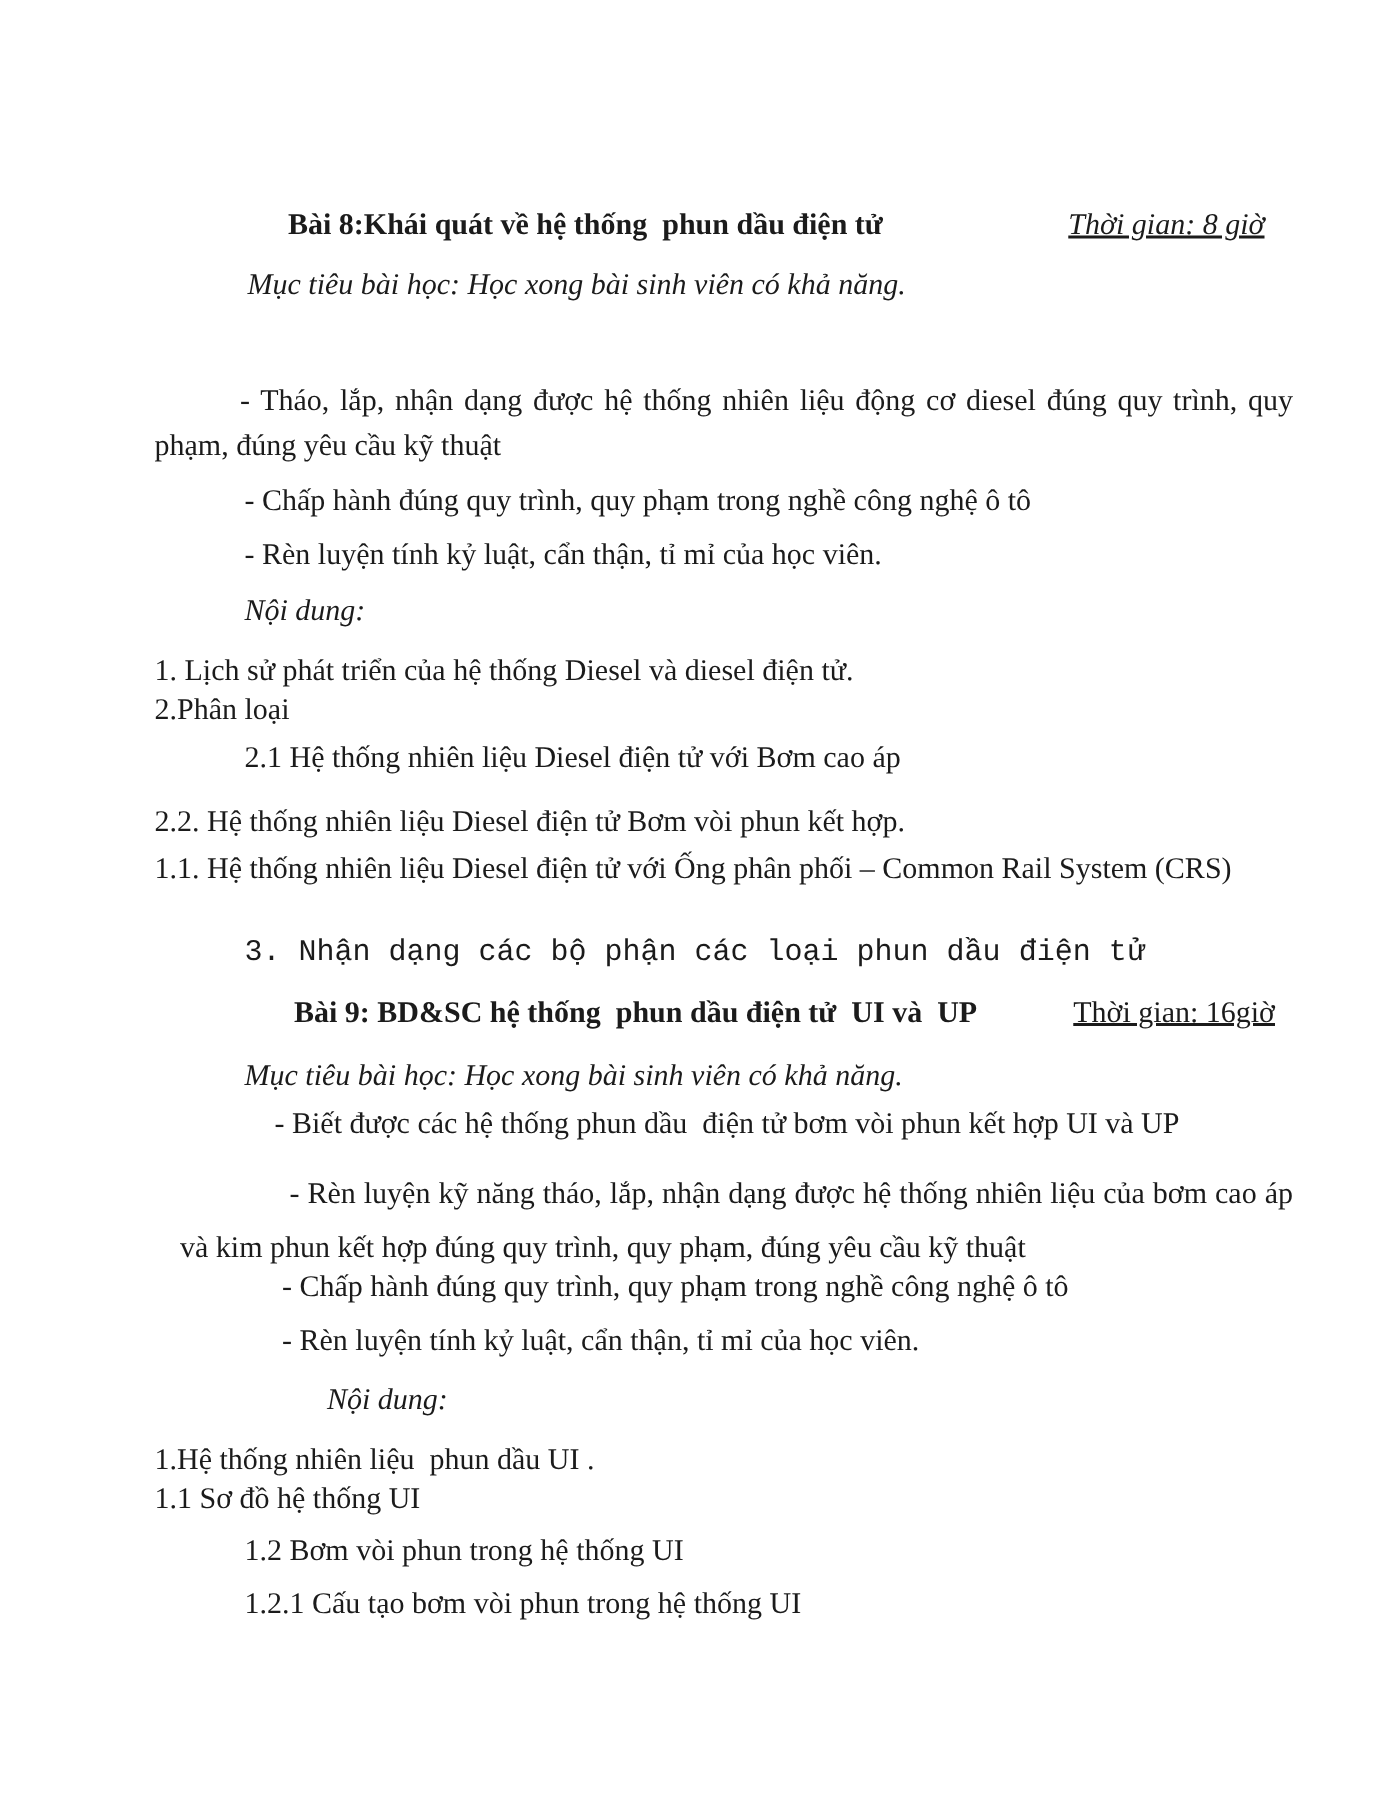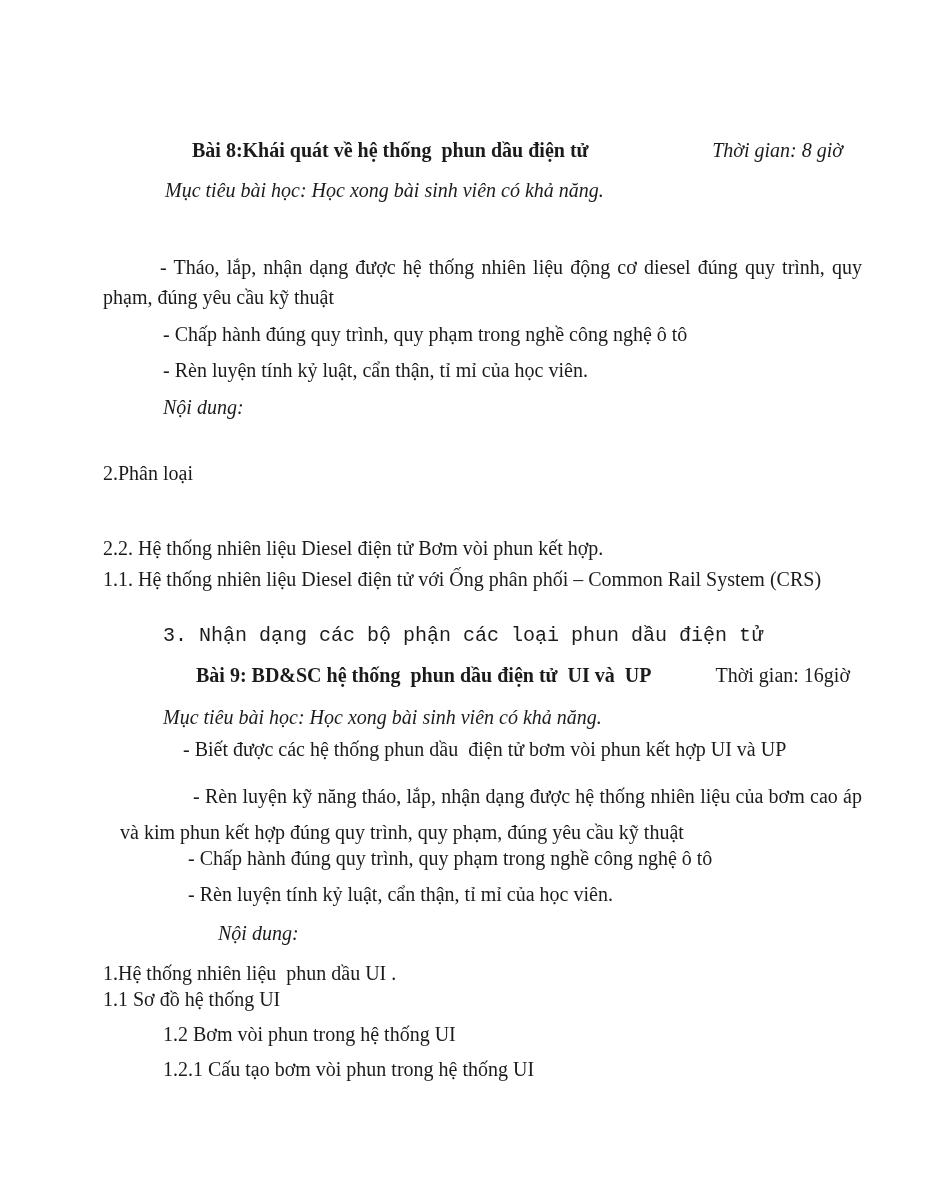--- a/index.html
+++ b/index.html
@@ -22,21 +22,21 @@
   .italic { font-style: italic; }
   .title-row {
     left: 103px;
     right: 65px;
     display: flex;
     justify-content: space-between;
     align-items: baseline;
     line-height: 26px;
   }
   .title-row .title-text { white-space: pre; font-weight: 700; }
-  .title-row .time-text { white-space: pre; }
+  .title-row .time-text { white-space: pre; text-decoration: underline; }
   .just {
     left: 103px;
     right: 65px;
     text-align: justify;
     line-height: 30px;
   }
   .page-number {
     font-family: "DejaVu Sans", "Liberation Sans", sans-serif;
     font-size: 17px;
     color: #b91c1c;
@@ -57,23 +57,25 @@
 
 
   <p class="abs just" style="top:252px; text-indent:57px;">- Tháo, lắp, nhận dạng được hệ thống nhiên liệu động cơ diesel đúng quy trình, quy phạm, đúng yêu cầu kỹ thuật</p>
 
   <p class="abs line" style="top:321px; left:163px;">- Chấp hành đúng quy trình, quy phạm trong nghề công nghệ ô tô</p>
 
   <p class="abs line" style="top:357px; left:163px;">- Rèn luyện tính kỷ luật, cẩn thận, tỉ mỉ của học viên.</p>
 
   <p class="abs line italic" style="top:394px; left:163px;">Nội dung:</p>
 
+  <p class="abs line" style="top:434px; left:103px;">1. Lịch sử phát triển của hệ thống Diesel và diesel điện tử.</p>
 
   <p class="abs line" style="top:460px; left:103px;">2.Phân loại</p>
 
+  <p class="abs line" style="top:492px; left:163px;">2.1 Hệ thống nhiên liệu Diesel điện tử với Bơm cao áp</p>
 
   <p class="abs line" style="top:535px; left:103px;">2.2. Hệ thống nhiên liệu Diesel điện tử Bơm vòi phun kết hợp.</p>
 
   <p class="abs just" style="top:566px; line-height:26px;">1.1. Hệ thống nhiên liệu Diesel điện tử với Ống phân phối – Common Rail System (CRS)</p>
 
   <p class="abs line" style="top:623px; left:163px;font-family:Liberation Mono, monospace;">3. Nhận dạng các bộ phận các loại phun dầu điện tử</p>
 
   <div class="abs title-row" style="top:662px; padding-left:93px; padding-right:12px;">
     <span class="title-text">Bài 9: BD&amp;SC hệ thống  phun dầu điện tử  UI và  UP</span>
     <span class="time-text">Thời gian: 16giờ</span>

